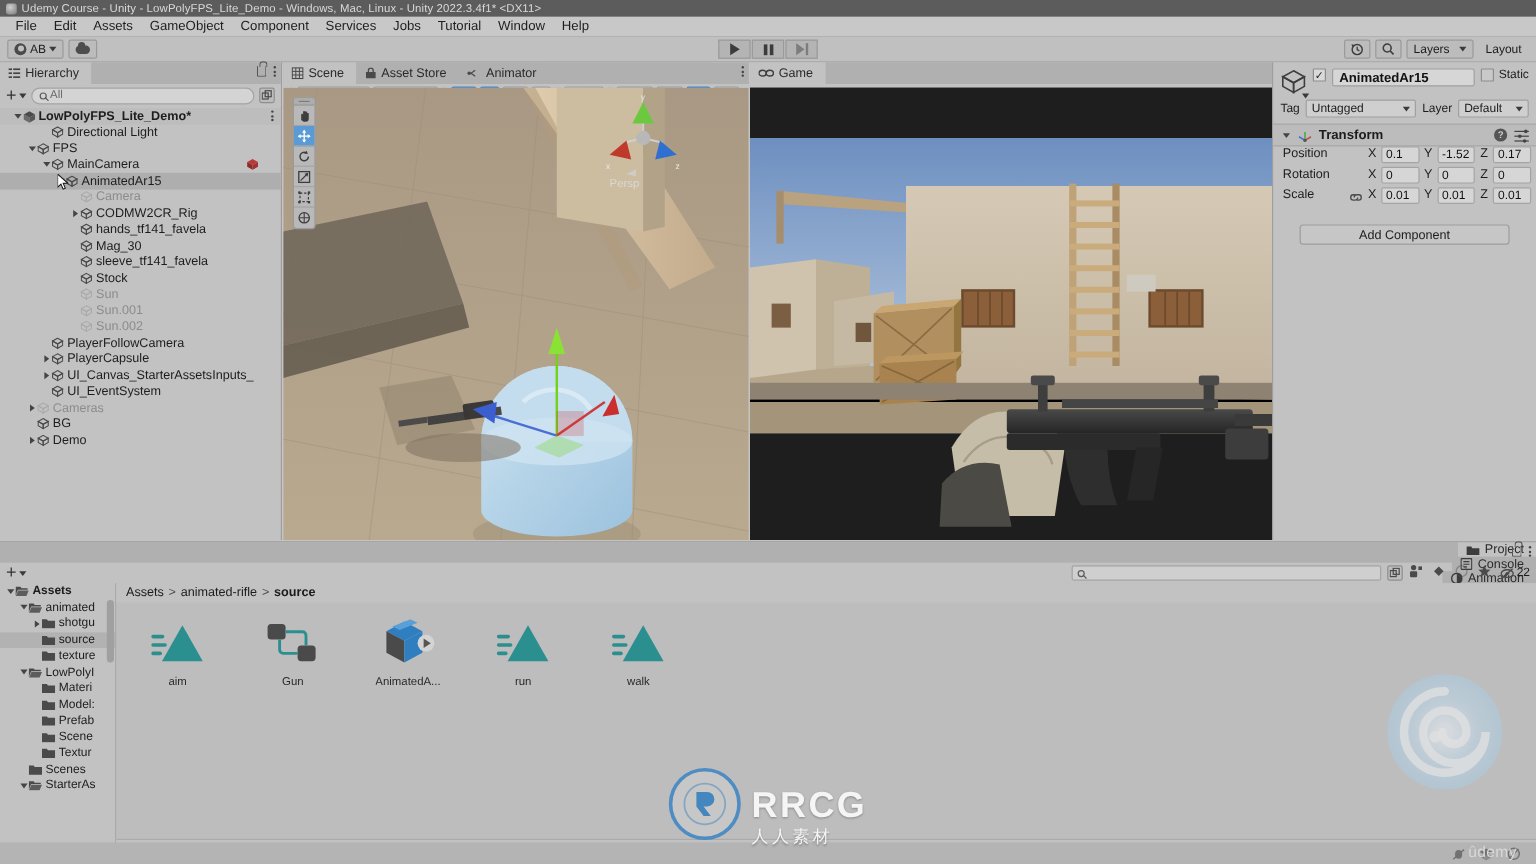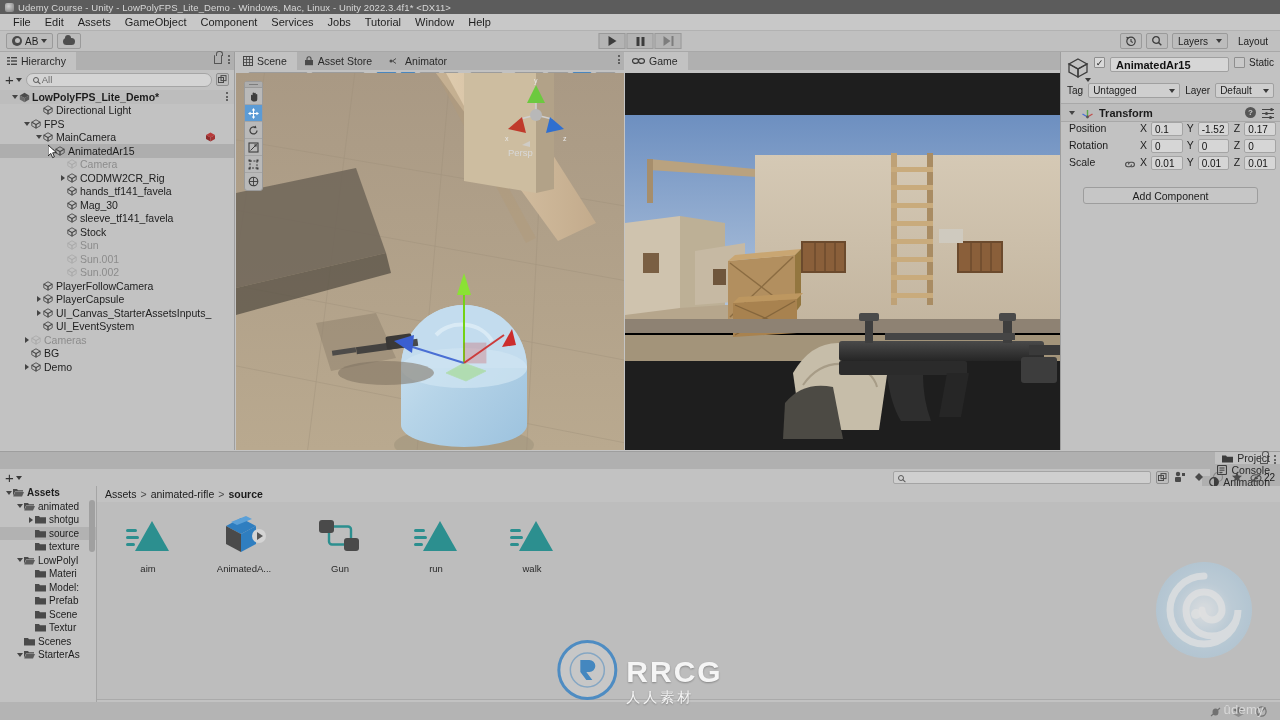--- a/index.html
+++ b/index.html
@@ -1468,41 +1468,41 @@
                     <polygon points="26,4 43,34 9,34" fill="#2c8f8f"></polygon>
                     <rect x="0" y="12" width="11" height="3" rx="1.5" fill="#2c8f8f"></rect>
                     <rect x="0" y="19" width="13" height="3" rx="1.5" fill="#2c8f8f"></rect>
                     <rect x="0" y="26" width="9" height="3" rx="1.5" fill="#2c8f8f"></rect>
                   </svg>
                 </span>
                 <span class="nm">aim</span>
               </div>
               <div class="asset">
                 <span class="thumb">
+                  <svg width="44" height="38" viewBox="0 0 44 38">
+                    <rect x="1" y="3" width="15" height="13" rx="3" fill="#4a4a4a"></rect>
+                    <rect x="26" y="21" width="15" height="13" rx="3" fill="#4a4a4a"></rect>
+                    <path d="M16 9.5 h14 a3 3 0 0 1 3 3 v8.5" fill="none" stroke="#2c8f8f" stroke-width="2.4"></path>
+                    <path d="M26 27.5 h-12 a3 3 0 0 1 -3 -3 V16" fill="none" stroke="#2c8f8f" stroke-width="2.4"></path>
+                  </svg>
+                </span>
+                <span class="nm">Gun</span>
+              </div>
+              <div class="asset">
+                <span class="thumb">
                   <svg width="46" height="40" viewBox="0 0 46 40">
                     <polygon points="5,10 20,2 35,10 20,18" fill="#2f7ec0"></polygon>
                     <polygon points="5,10 20,18 20,36 5,28" fill="#4a4a4a"></polygon>
                     <polygon points="35,10 20,18 20,36 35,28" fill="#2f7ec0"></polygon>
                     <polygon points="10,6 25,0 31,3 16,9" fill="#5aa0d8"></polygon>
                     <circle cx="38" cy="20" r="7" fill="#d4d4d4"></circle>
                     <polygon points="36,16 42,20 36,24" fill="#555"></polygon>
                   </svg>
                 </span>
                 <span class="nm">AnimatedA...</span>
-              </div>
-              <div class="asset">
-                <span class="thumb">
-                  <svg width="44" height="38" viewBox="0 0 44 38">
-                    <rect x="1" y="3" width="15" height="13" rx="3" fill="#4a4a4a"></rect>
-                    <rect x="26" y="21" width="15" height="13" rx="3" fill="#4a4a4a"></rect>
-                    <path d="M16 9.5 h14 a3 3 0 0 1 3 3 v8.5" fill="none" stroke="#2c8f8f" stroke-width="2.4"></path>
-                    <path d="M26 27.5 h-12 a3 3 0 0 1 -3 -3 V16" fill="none" stroke="#2c8f8f" stroke-width="2.4"></path>
-                  </svg>
-                </span>
-                <span class="nm">Gun</span>
               </div>
               <div class="asset">
                 <span class="thumb">
                   <svg width="44" height="38" viewBox="0 0 44 38">
                     <polygon points="26,4 43,34 9,34" fill="#2c8f8f"></polygon>
                     <rect x="0" y="12" width="11" height="3" rx="1.5" fill="#2c8f8f"></rect>
                     <rect x="0" y="19" width="13" height="3" rx="1.5" fill="#2c8f8f"></rect>
                     <rect x="0" y="26" width="9" height="3" rx="1.5" fill="#2c8f8f"></rect>
                   </svg>
                 </span>

